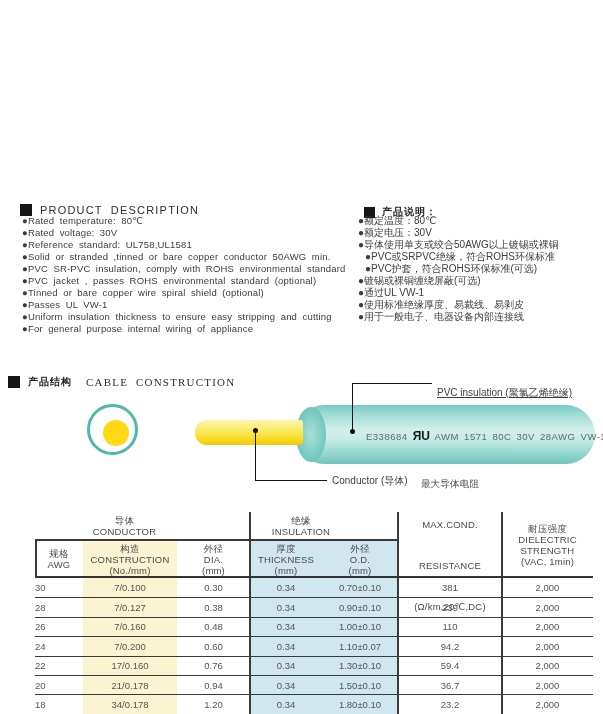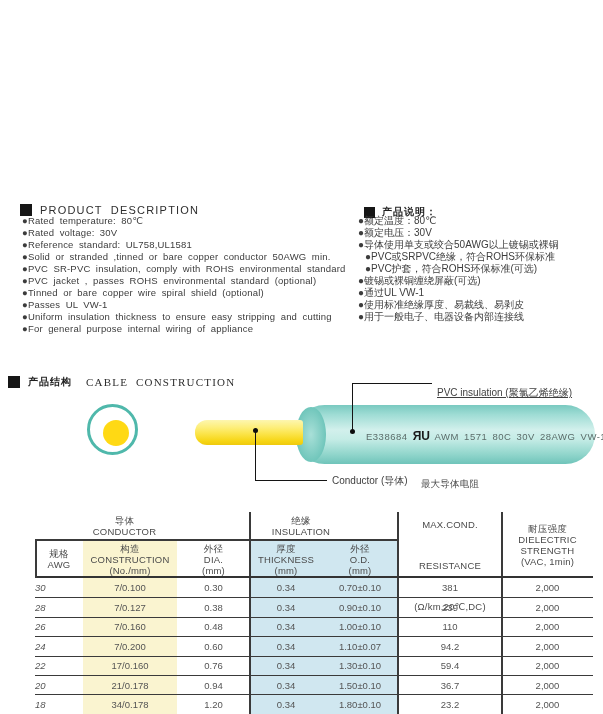--- a/index.html
+++ b/index.html
@@ -60,21 +60,21 @@
   .h-construction { left:48px; top:28px; width:94px; height:38px; }
   .h-dia          { left:142px; top:28px; width:73px; height:38px; }
   .h-thickness    { left:215px; top:28px; width:72px; height:38px; }
   .h-od           { left:287px; top:28px; width:76px; height:38px; }
   .h-res          { left:363px; top:0; width:104px; height:66px;gap:30px; }
   .h-die          { left:467px; top:0; width:91px;  height:66px; }
   .rows { position:absolute; left:0; top:66px; width:558px; z-index:2; }
   .trow { display:flex; width:558px; height:19.4px; align-items:center; }
   .trow + .trow { border-top:1.5px solid #3a3a3a; }
   .td { text-align:center; color:#545454; }
-  .c0 { width:48px; padding-right:40px;font-style:italic; } .c1 { width:94px; } .c2 { width:73px; }
+  .c0 { width:48px; padding-right:40px; } .c1 { width:94px; } .c2 { width:73px; }
   .c3 { width:72px; } .c4 { width:76px;text-align:center; } .c5 { width:104px; } .c6 { width:91px; }
 </style>
 </head>
 <body>
 
 <div class="canvas">
 
   <div class="sec-header" style="left:20px; top:186px;">
     <span class="sq"></span>
     <span class="sec-title-en">PRODUCT DESCRIPTION</span>

